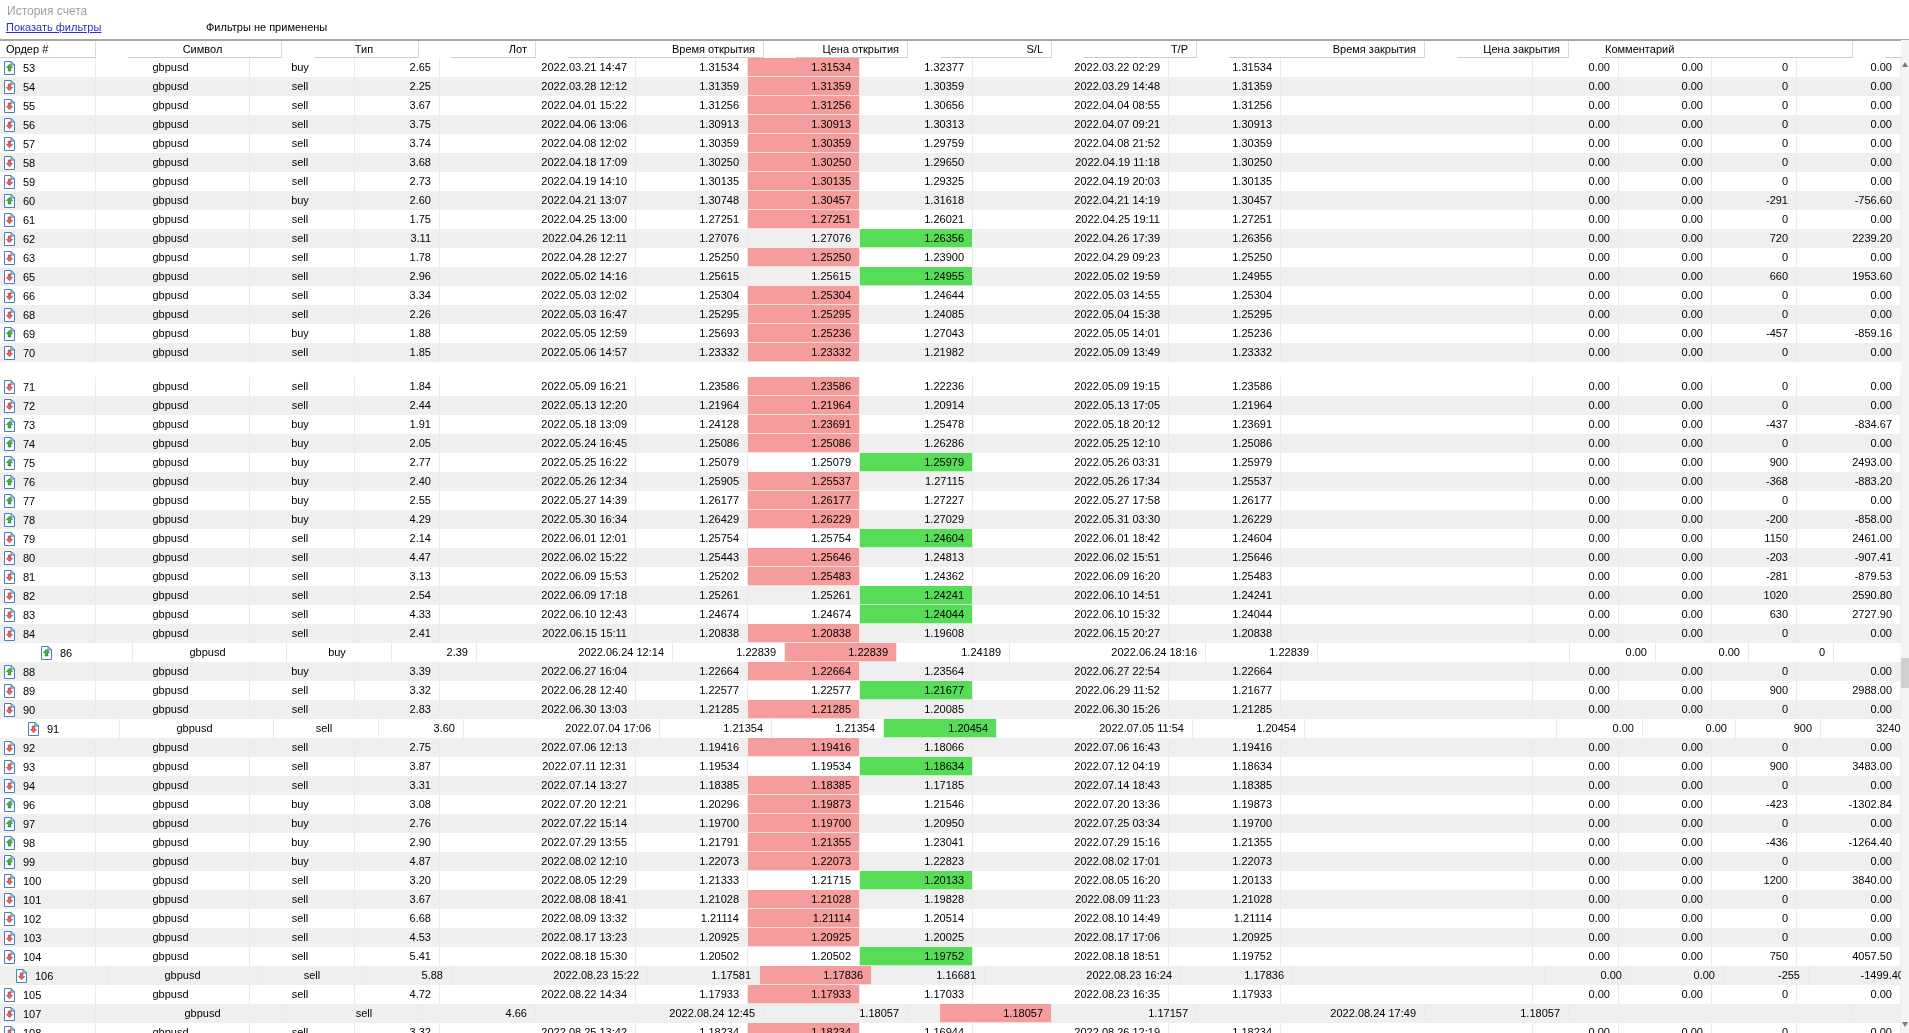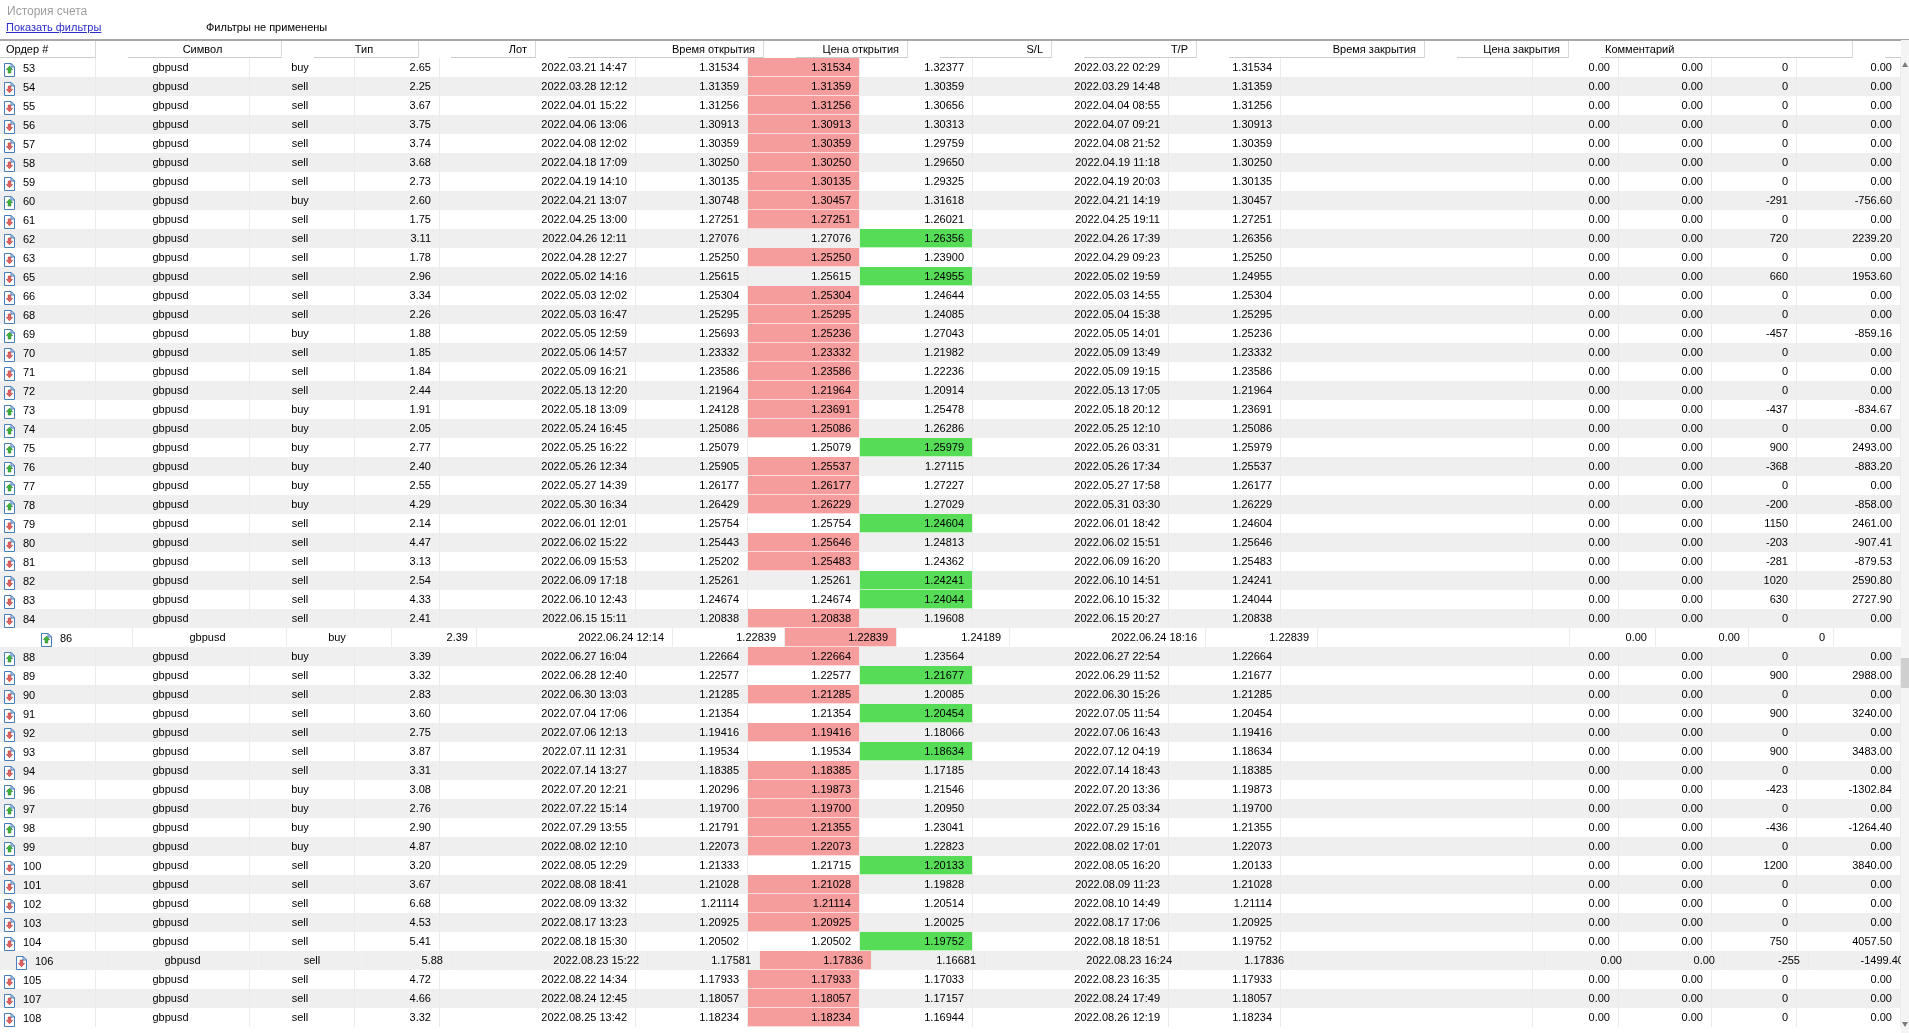--- a/index.html
+++ b/index.html
@@ -21,21 +21,21 @@
   .cell {
     padding:0 8px 0 4px; white-space:nowrap; overflow:hidden;
     border-right:1px solid #ebebeb;
   }
   .header .cell { border-right:1px solid #d9d9d9; border-bottom:1px solid #cccccc; }
   .a-l { text-align:left; }
   .a-c { text-align:center; }
   .a-r { text-align:right; }
   .hl-sl { background:#f59c9c; border-bottom:1px solid rgba(255,255,255,.65); }
   .hl-tp { background:#57dc57; border-bottom:1px solid rgba(255,255,255,.65); }
-  .cell-order { display:flex; align-items:flex-end; padding-left:3px; }
+  .cell-order { display:flex; align-items:center; padding-left:3px; }
   .order-icon { width:13px; height:14px; margin-right:7px; flex:0 0 auto; }
   .order-num { padding-top:1px; }
 
   .scrollbar {
     position:absolute; left:1901px; top:40px; width:8px; height:993px;
     background:#f4f4f4;
   }
   .scroll-btn { position:absolute; left:0; width:8px; height:16px; background:#f4f4f4; cursor:pointer; }
   .scroll-btn.up { top:17px; }
   .scroll-btn.down { bottom:0; }
@@ -452,21 +452,21 @@
         <div class="cell a-r cell-sl hl-sl">1.23332</div>
         <div class="cell a-r cell-tp">1.21982</div>
         <div class="cell a-r cell-close_time">2022.05.09 13:49</div>
         <div class="cell a-r cell-close_price">1.23332</div>
         <div class="cell a-l cell-comment"></div>
         <div class="cell a-r cell-swap">0.00</div>
         <div class="cell a-r cell-commission">0.00</div>
         <div class="cell a-r cell-points">0</div>
         <div class="cell a-r cell-profit">0.00</div>
       </div>
-      <div class="row" style="grid-template-columns: 96px 154px 105px 85px 196px 112px 112px 113px 196px 112px 252px 86px 93px 85px 104px;">
+      <div class="row" style="grid-template-columns: 96px 154px 105px 85px 196px 112px 112px 113px 196px 112px 252px 86px 93px 85px 104px; margin-top: 15px;">
         <div class="cell a-l cell-order">
           <svg class="order-icon" viewBox="0 0 13 14">
             <path d="M1.5 0.5 H8 L11.5 4 V13.5 H1.5 Z" fill="#ffffff" stroke="#4a7ebb"></path>
             <path d="M8 0.5 V4 H11.5 Z" fill="#dce9f6" stroke="#4a7ebb"></path>
             <path d="M6.5 10.8 L3.4 7.4 H5.2 V4 H7.8 V7.4 H9.6 Z" fill="#e06464" stroke="#b03030" stroke-width="0.6"></path>
           </svg>
           <span class="order-num">71</span>
         </div>
         <div class="cell a-c cell-symbol">gbpusd</div>
         <div class="cell a-c cell-type">sell</div>
@@ -884,21 +884,21 @@
         <div class="cell a-r cell-sl hl-sl">1.21285</div>
         <div class="cell a-r cell-tp">1.20085</div>
         <div class="cell a-r cell-close_time">2022.06.30 15:26</div>
         <div class="cell a-r cell-close_price">1.21285</div>
         <div class="cell a-l cell-comment"></div>
         <div class="cell a-r cell-swap">0.00</div>
         <div class="cell a-r cell-commission">0.00</div>
         <div class="cell a-r cell-points">0</div>
         <div class="cell a-r cell-profit">0.00</div>
       </div>
-      <div class="row" style="grid-template-columns: 96px 154px 105px 85px 196px 112px 112px 113px 196px 112px 252px 86px 93px 85px 104px;">
+      <div class="row" style="grid-template-columns: 96px 154px 105px 85px 196px 112px 112px 113px 196px 112px 252px 86px 93px 85px 104px; padding-left: 24px;">
         <div class="cell a-l cell-order">
           <svg class="order-icon" viewBox="0 0 13 14">
             <path d="M1.5 0.5 H8 L11.5 4 V13.5 H1.5 Z" fill="#ffffff" stroke="#4a7ebb"></path>
             <path d="M8 0.5 V4 H11.5 Z" fill="#dce9f6" stroke="#4a7ebb"></path>
             <path d="M6.5 10.8 L3.4 7.4 H5.2 V4 H7.8 V7.4 H9.6 Z" fill="#e06464" stroke="#b03030" stroke-width="0.6"></path>
           </svg>
           <span class="order-num">91</span>
         </div>
         <div class="cell a-c cell-symbol">gbpusd</div>
         <div class="cell a-c cell-type">sell</div>
@@ -1244,21 +1244,21 @@
         <div class="cell a-r cell-sl hl-sl">1.17933</div>
         <div class="cell a-r cell-tp">1.17033</div>
         <div class="cell a-r cell-close_time">2022.08.23 16:35</div>
         <div class="cell a-r cell-close_price">1.17933</div>
         <div class="cell a-l cell-comment"></div>
         <div class="cell a-r cell-swap">0.00</div>
         <div class="cell a-r cell-commission">0.00</div>
         <div class="cell a-r cell-points">0</div>
         <div class="cell a-r cell-profit">0.00</div>
       </div>
-      <div class="row stripe" style="grid-template-columns: 96px 154px 105px 85px 196px 112px 112px 113px 196px 112px 252px 86px 93px 85px 104px;">
+      <div class="row stripe" style="grid-template-columns: 96px 154px 105px 85px 196px 112px 112px 113px 196px 112px 252px 86px 93px 85px 104px; gap: 32px;">
         <div class="cell a-l cell-order">
           <svg class="order-icon" viewBox="0 0 13 14">
             <path d="M1.5 0.5 H8 L11.5 4 V13.5 H1.5 Z" fill="#ffffff" stroke="#4a7ebb"></path>
             <path d="M8 0.5 V4 H11.5 Z" fill="#dce9f6" stroke="#4a7ebb"></path>
             <path d="M6.5 10.8 L3.4 7.4 H5.2 V4 H7.8 V7.4 H9.6 Z" fill="#e06464" stroke="#b03030" stroke-width="0.6"></path>
           </svg>
           <span class="order-num">107</span>
         </div>
         <div class="cell a-c cell-symbol">gbpusd</div>
         <div class="cell a-c cell-type">sell</div>

